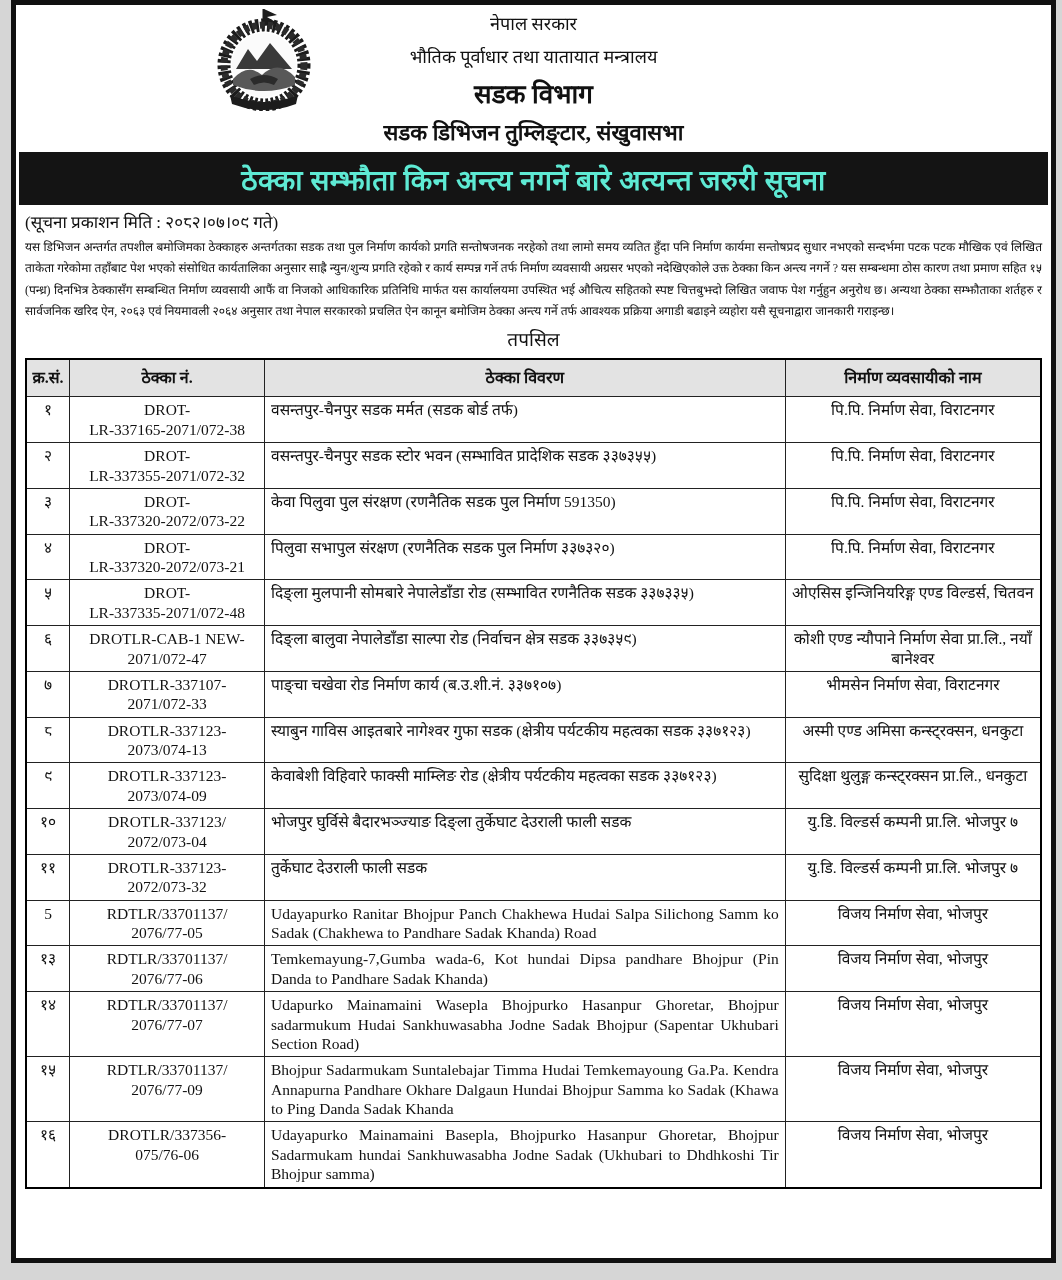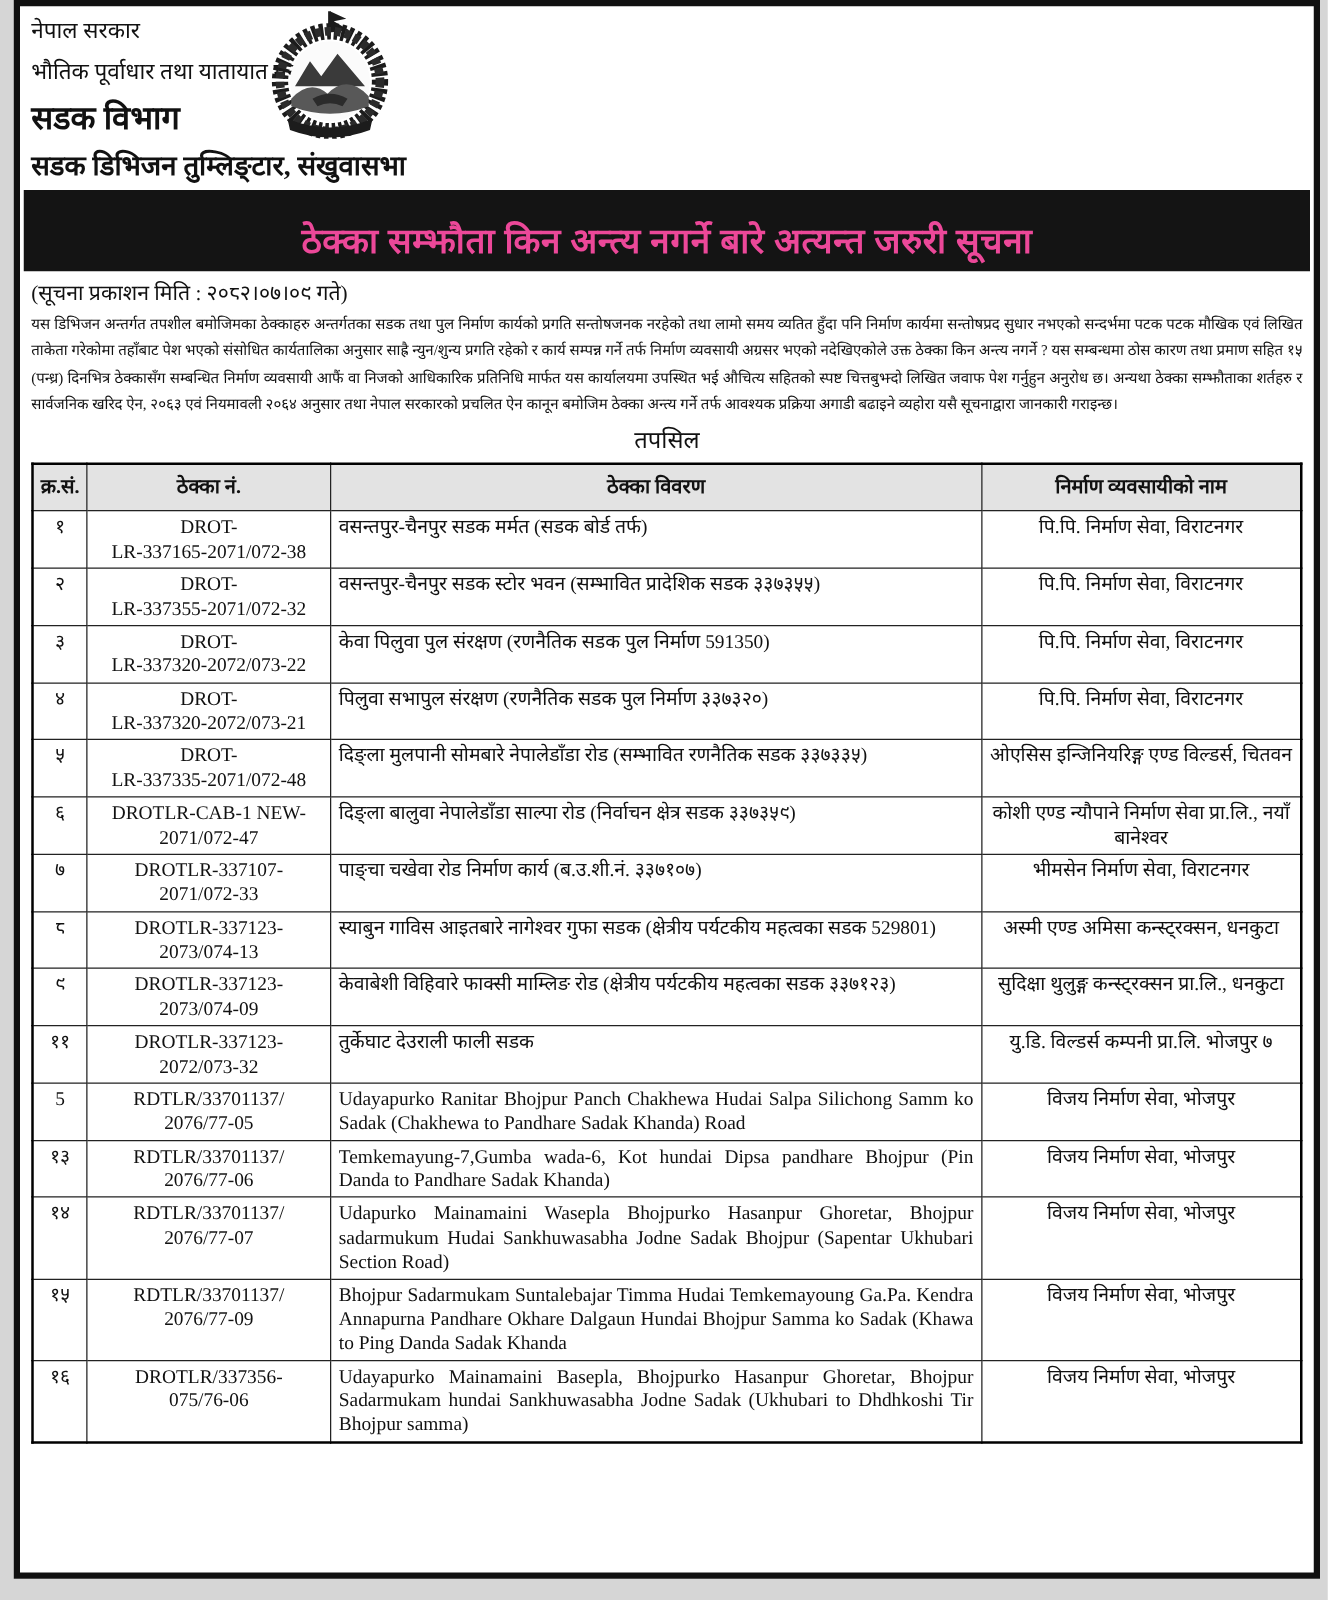--- a/index.html
+++ b/index.html
@@ -20,35 +20,35 @@
     overflow: hidden;
   }
   .content { padding: 0 9px; }
 
   
   .page-header { position: relative; padding-top: 6px; min-height: 126px; }
   .emblem {
     position: absolute; left: 178px; top: 2px;
     width: 122px; height: 104px;
   }
-  .org-lines { text-align: left; line-height: 1.0; }
+  .org-lines { text-align: center; line-height: 1.0; }
   .org-gov { font-size: 18px; padding-top: 4px; }
   .org-ministry { font-size: 18px; padding-top: 15px; }
   .org-dept { font-size: 26px; font-weight: bold; padding-top: 16px; }
   .org-division { font-size: 22px; font-weight: bold; padding-top: 14px; }
 
   
   .banner {
     margin: 8px -6px 0 -6px;
     background: #141414;
-    color: #ec4899;
+    color: #5eead4;
     text-align: center;
     font-size: 28px;
     font-weight: bold;
-    padding: 20px 0 7px 0;
+    padding: 8px 0 7px 0;
     letter-spacing: 0.5px;
   }
   .date-line {
     text-align: left;
     font-size: 17px;
     padding: 5px 0 2px 0;
   }
 
   
   .body-text {
@@ -199,31 +199,38 @@
             <td class="sn-cell">७</td>
             <td class="no-cell">DROTLR-337107-
 2071/072-33</td>
             <td class="desc-cell">पाङ्चा चखेवा रोड निर्माण कार्य (ब.उ.शी.नं. ३३७१०७)</td>
             <td class="name-cell">भीमसेन निर्माण सेवा, विराटनगर</td>
           </tr>
           <tr>
             <td class="sn-cell">८</td>
             <td class="no-cell">DROTLR-337123-
 2073/074-13</td>
-            <td class="desc-cell">स्याबुन गाविस आइतबारे नागेश्वर गुफा सडक (क्षेत्रीय पर्यटकीय महत्वका सडक 529801)</td>
+            <td class="desc-cell">स्याबुन गाविस आइतबारे नागेश्वर गुफा सडक (क्षेत्रीय पर्यटकीय महत्वका सडक ३३७१२३)</td>
             <td class="name-cell">अस्मी एण्ड अमिसा कन्स्ट्रक्सन, धनकुटा</td>
           </tr>
           <tr>
             <td class="sn-cell">९</td>
             <td class="no-cell">DROTLR-337123-
 2073/074-09</td>
             <td class="desc-cell">केवाबेशी विहिवारे फाक्सी माम्लिङ रोड (क्षेत्रीय पर्यटकीय महत्वका सडक ३३७१२३)</td>
             <td class="name-cell">सुदिक्षा थुलुङ्ग कन्स्ट्रक्सन प्रा.लि., धनकुटा</td>
           </tr>
           <tr>
+            <td class="sn-cell">१०</td>
+            <td class="no-cell">DROTLR-337123/
+2072/073-04</td>
+            <td class="desc-cell">भोजपुर घुर्विसे बैदारभञ्ज्याङ दिङ्ला तुर्केघाट देउराली फाली सडक</td>
+            <td class="name-cell">यु.डि. विल्डर्स कम्पनी प्रा.लि. भोजपुर ७</td>
+          </tr>
+          <tr>
             <td class="sn-cell">११</td>
             <td class="no-cell">DROTLR-337123-
 2072/073-32</td>
             <td class="desc-cell">तुर्केघाट देउराली फाली सडक</td>
             <td class="name-cell">यु.डि. विल्डर्स कम्पनी प्रा.लि. भोजपुर ७</td>
           </tr>
           <tr>
             <td class="sn-cell">5</td>
             <td class="no-cell">RDTLR/33701137/
 2076/77-05</td>

